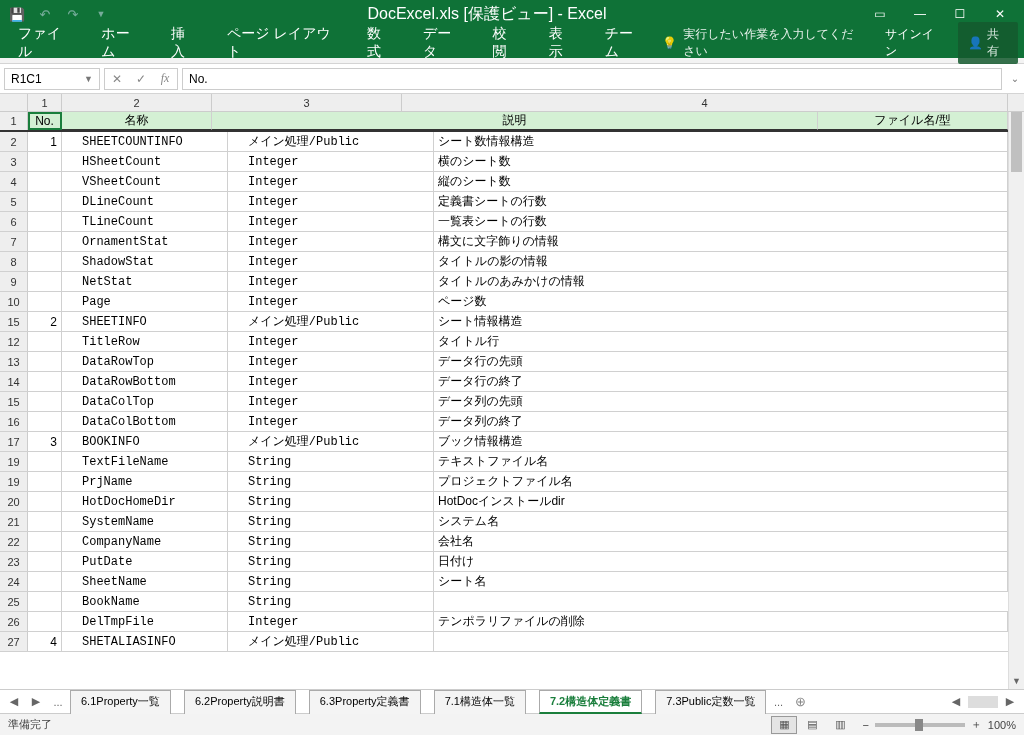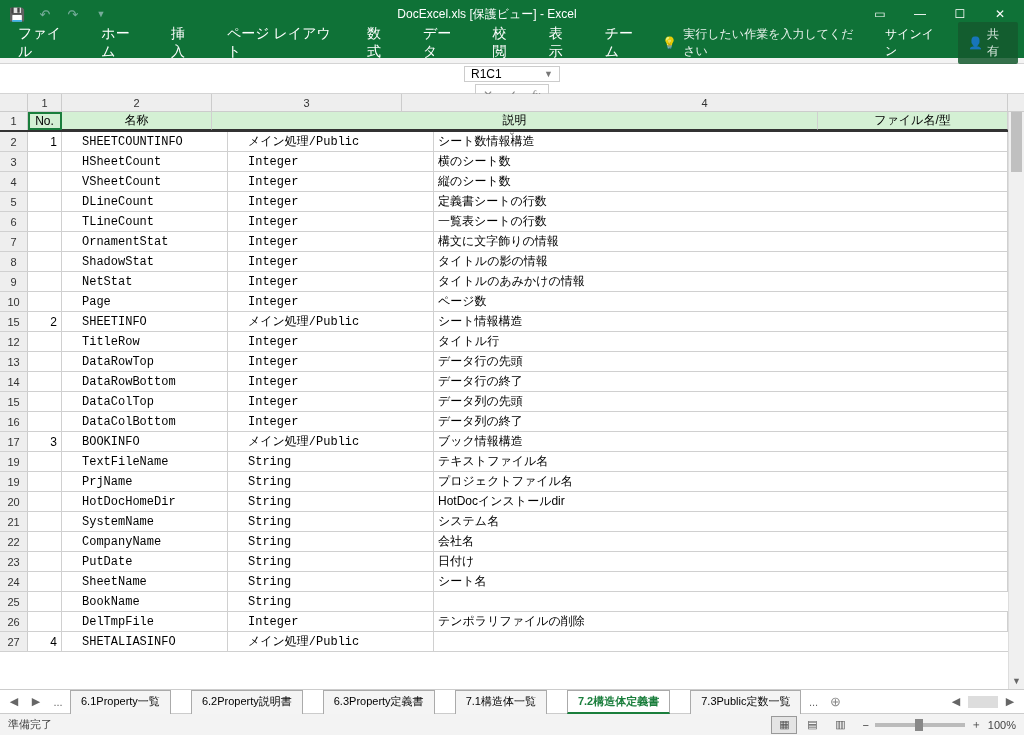--- a/index.html
+++ b/index.html
@@ -1,31 +1,31 @@
 <!DOCTYPE html>
 <html><head>
 <meta charset="utf-8">
 <style>
 * { margin: 0; padding: 0; box-sizing: border-box; font-family: "Meiryo", "MS PGothic", sans-serif; }
 body { background: #fff; width: 1024px; height: 736px; overflow: hidden; font-size: 12px; }
 .titlebar { background: #0f7237; height: 28px; display: flex; align-items: center; color: #fff; padding: 0 4px; }
 .titlebar .qat { display: flex; gap: 2px; align-items: center; }
 .tb-btn { width: 26px; height: 24px; display: flex; align-items: center; justify-content: center; color: #cde; font-size: 13px; }
 .tb-btn.dim { opacity: .55; }
-.titlebar .doc { flex: 1; text-align: center; font-size: 12px; color: #fff; }
+.titlebar .doc { flex: 1; text-align: center; font-size: 16px; color: #fff; }
 .win-controls { display: flex; gap: 0; }
 .win-btn { width: 40px; height: 28px; display: flex; align-items: center; justify-content: center; color: #fff; font-size: 12px; }
 .ribbon { background: #0f7237; height: 30px; display: flex; align-items: center; color: #fff; padding: 0 6px; gap: 6px; }
 .ribbon .tab { padding: 6px 12px; font-size: 14px; }
 .ribbon .spacer { flex: 1; }
 .ribbon .tell { display: flex; align-items: center; gap: 6px; opacity: .9; }
 .signin { padding: 6px 10px; }
 .share { background: #145a2e; padding: 4px 10px; border-radius: 2px; display: flex; align-items: center; gap: 4px; opacity: .85; }
 .ribbon-border { height: 6px; background: #f3f3f3; border-bottom: 1px solid #d4d4d4; }
-.formula-bar { height: 30px; background: #fff; border-bottom: 1px solid #d4d4d4; display: flex; align-items: center; flex-direction: column; }
+.formula-bar { height: 30px; background: #fff; border-bottom: 1px solid #d4d4d4; display: flex; align-items: center; }
 .name-box { width: 96px; border: 1px solid #ccc; margin: 2px 4px; height: 22px; display: flex; align-items: center; padding: 0 6px; font-size: 12px; background: #fff; }
 .name-box .dd { margin-left: auto; color: #777; font-size: 9px; }
 .fx-btns { display: flex; border: 1px solid #ccc; height: 22px; align-items: center; }
 .fx-b { width: 24px; height: 20px; display: flex; align-items: center; justify-content: center; color: #888; font-size: 12px; }
 .fx-b.fx { font-style: italic; font-family: "Times New Roman", serif; }
 .formula-input { flex: 1; border: 1px solid #ccc; margin: 2px 4px; height: 22px; padding: 0 6px; font-size: 12px; display: flex; align-items: center; }
 .fexpand { width: 18px; display: flex; align-items: center; justify-content: center; color: #777; font-size: 10px; }
 .grid-area { position: relative; height: 595px; display: flex; flex-direction: column; }
 .col-headers { display: flex; height: 18px; background: #eee; border-bottom: 1px solid #ccc; }
 .corner { width: 28px; border-right: 1px solid #ccc; background: #eee; display:flex; align-items:center; justify-content:flex-end; padding-right:2px; }
@@ -344,21 +344,21 @@
     <div class="arr" style="top:0">▲</div>
     <div class="thumb"></div>
     <div class="arr" style="bottom:0">▼</div>
   </div>
 </div>
 
 <div class="sheet-tabs">
   <div class="nav-btn">◀</div>
   <div class="nav-btn">▶</div>
   <div class="nav-btn">...</div>
-  <div id="stabs" style="display:flex;gap:20px">
+  <div id="stabs" style="display:flex;gap:13px">
       <div class="stab">6.1Property一覧</div>
       <div class="stab">6.2Property説明書</div>
       <div class="stab">6.3Property定義書</div>
       <div class="stab">7.1構造体一覧</div>
       <div class="stab active">7.2構造体定義書</div>
       <div class="stab">7.3Public定数一覧</div>
     </div>
   <div class="nav-btn">...</div>
   <div class="stab-add">⊕</div>
   <div style="flex:1"></div>

